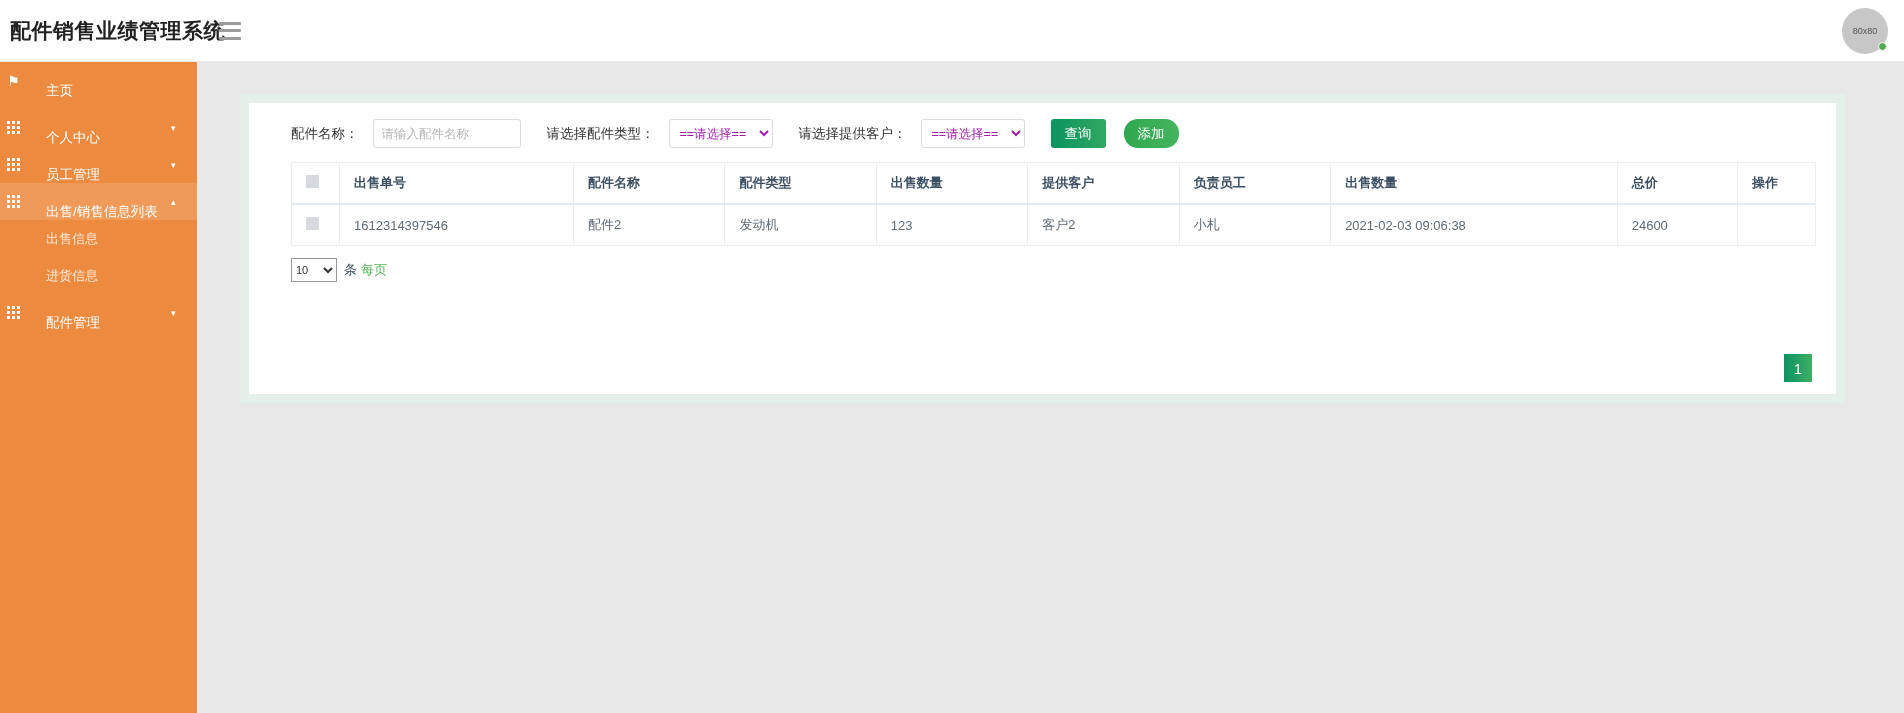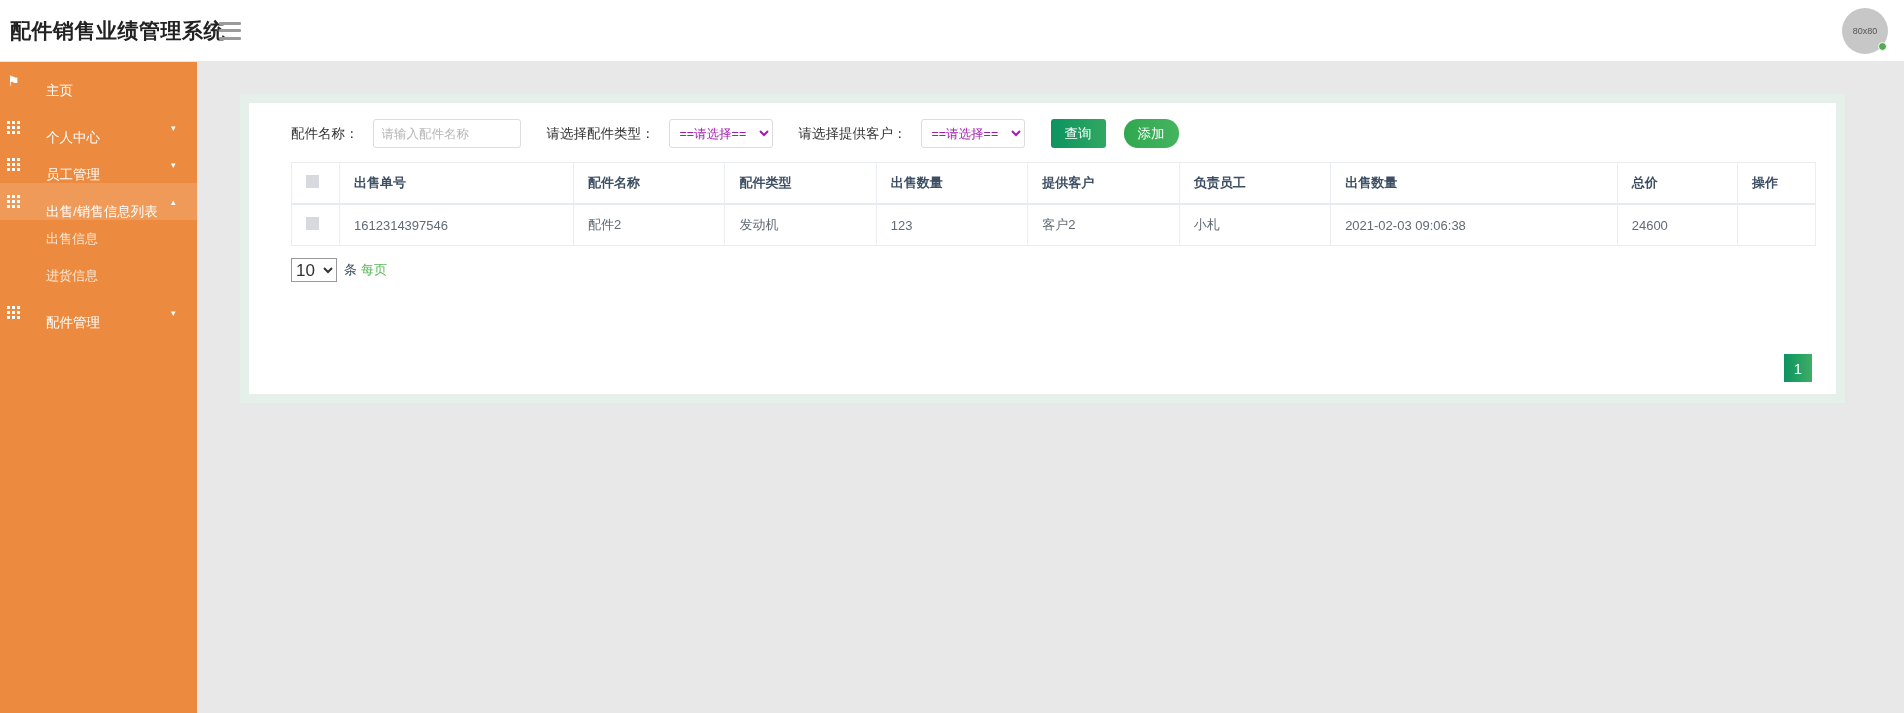--- a/index.html
+++ b/index.html
@@ -183,21 +183,21 @@
   .col-op { width: 78px; }
 
   
   .pager-row {
     display: flex; align-items: center;
     padding: 12px 0 0 22px;
     font-size: 13px;
   }
   .page-size {
     width: 46px; height: 24px;
-    font-size: 17px; color: #333;
+    font-size: 11px; color: #333;
     border: 1px solid #999; background: #fff;
     margin-right: 7px;
   }
   .pager-text { color: #3d4f63; }
   .pager-right {
     position: absolute; right: 24px; bottom: 12px;
   }
   .page-btn {
     width: 28px; height: 28px;
     background: linear-gradient(to right, #0b9360, #3fae65);

